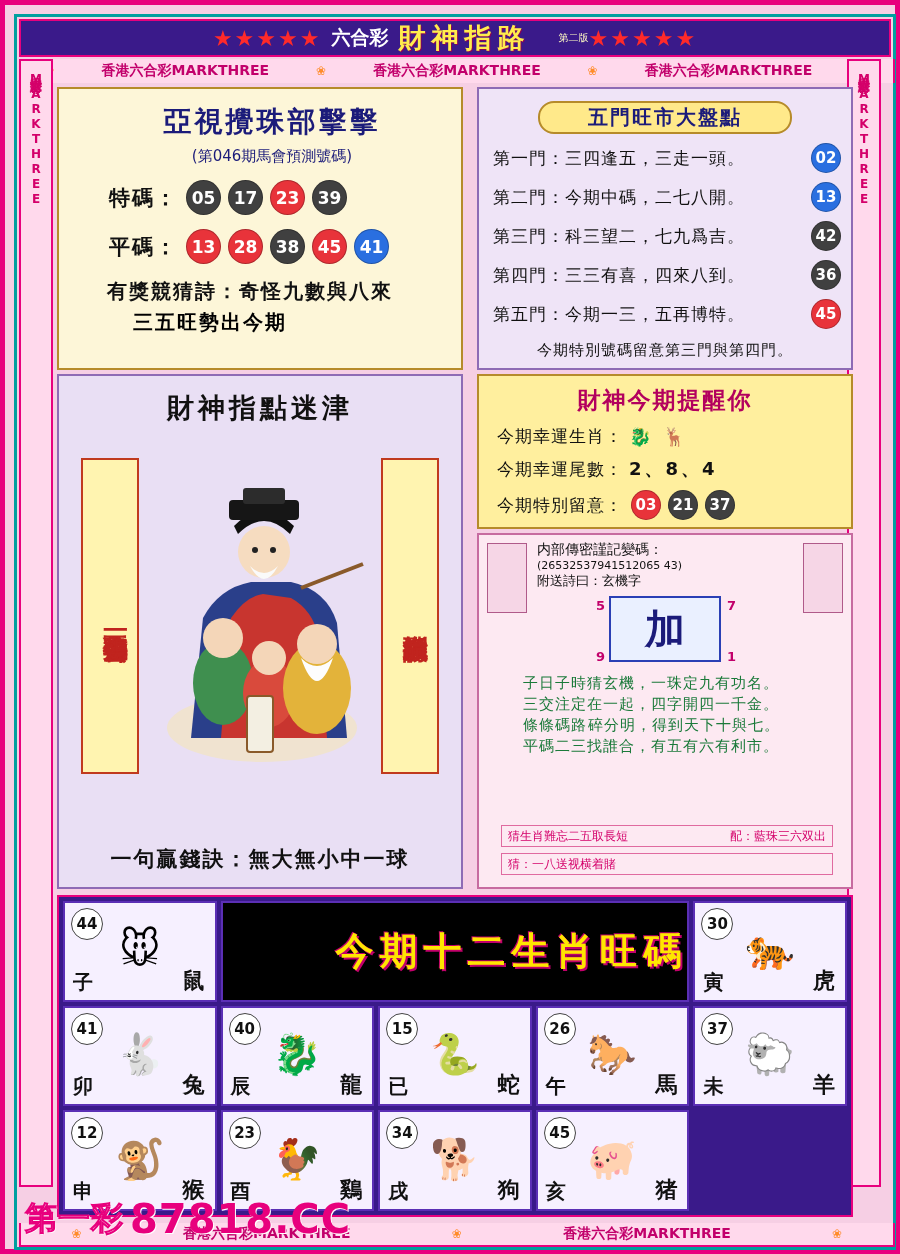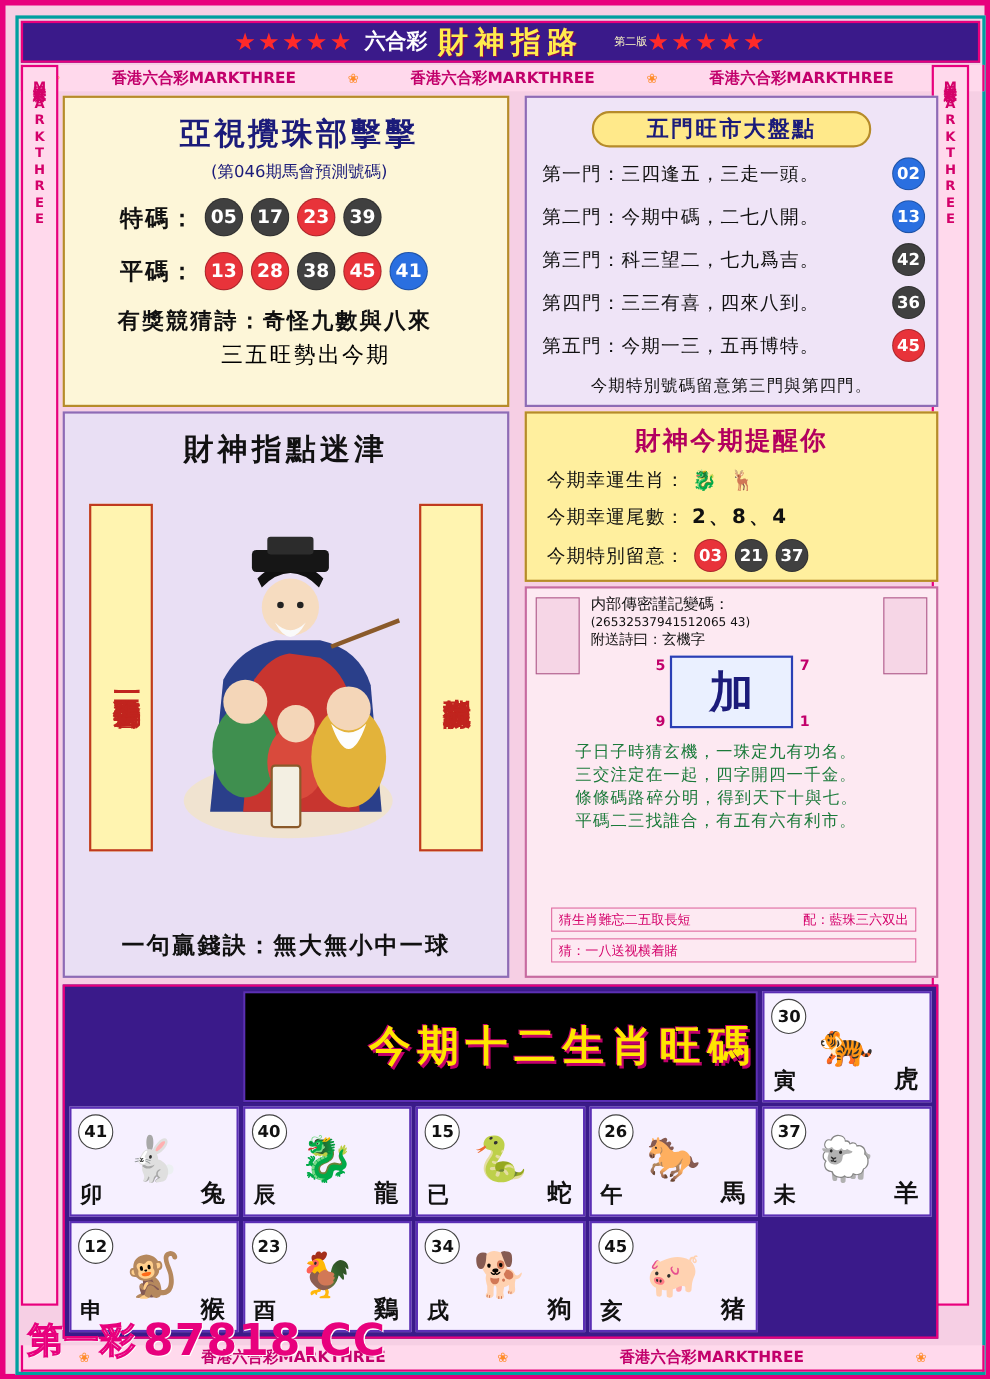--- a/index.html
+++ b/index.html
@@ -92,21 +92,21 @@
     display:inline-flex;align-items:center;justify-content:center;
     color:#fff;font-size:17px;font-weight:bold;margin-right:7px;
     border:1px solid rgba(0,0,0,.25);
   }
   .ball.sm{width:28px;height:28px;font-size:15px;}
   .b-green{background:#404040;}
   .b-red{background:#e8333a;}
   .b-blue{background:#2a6fe0;}
   .poem{margin:14px 0 0 24px;font-size:20px;color:#111;font-weight:bold;letter-spacing:2px;}
   .poem .lbl{color:#111;}
-  .poem2{margin:4px 0 0 118px;font-size:20px;font-weight:normal;letter-spacing:2px;}
+  .poem2{margin:4px 0 0 50px;font-size:20px;font-weight:bold;letter-spacing:2px;}
   
   #p-gates{
     left:420px;top:0;width:376px;height:283px;
     background:#efe4f7;border:2px solid #8e6bb5;
   }
   #p-gates .cap{
     width:250px;margin:12px auto 0 auto;text-align:center;
     background:#ffe98a;border:2px solid #b68b2a;border-radius:16px;
     font-size:20px;font-weight:bold;color:#1b1b7a;padding:1px 0;letter-spacing:2px;
   }
@@ -371,20 +371,26 @@
       <span>猜生肖難忘二五取長短</span>
       <span>配：藍珠三六双出</span>
     </div>
     <div class="redbar2">
       <span>猜：一八送视横着賭</span>
     </div>
   </div>
 
   <div class="panel" id="p-zodiac">
     <div class="zgrid">
+      <div class="zcell">
+        <span class="num">44</span>
+        <span class="emoji">🐭</span>
+        <span class="branch">子</span>
+        <span class="animal">鼠</span>
+      </div>
       <div class="zbanner">
         <span>今期十二生肖旺碼</span>
       </div>
 
       <div class="zcell">
         <span class="num">30</span>
         <span class="emoji">🐅</span>
         <span class="branch">寅</span>
         <span class="animal">虎</span>
       </div>

